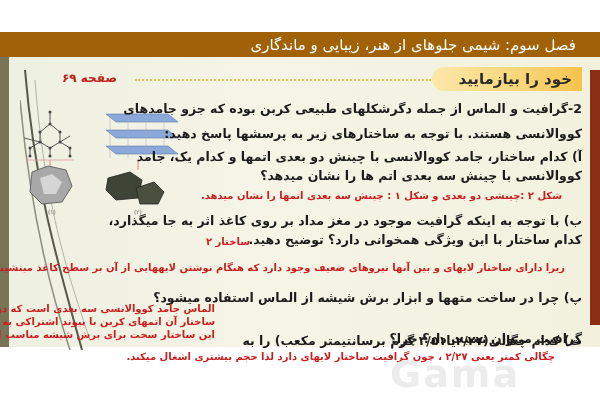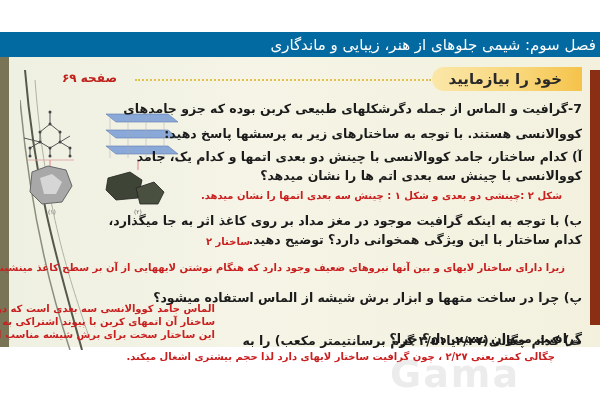--- a/index.html
+++ b/index.html
@@ -4,23 +4,23 @@
   <style>
     * { box-sizing: border-box; margin: 0; padding: 0; }
     html, body { width: 600px; height: 400px; overflow: hidden; background: #ffffff; }
     body { position: relative; font-family: "DejaVu Sans", sans-serif; }
 
     .slide {
       position: absolute; left: 0; top: 0; width: 600px; height: 400px; background: #ffffff;
     }
     .header-bar {
       position: absolute; left: 0; top: 32px; width: 600px; height: 25px;
-      background: #0369a1;
+      background: #a16207;
       display: flex; align-items: center; justify-content: flex-end;
-      padding-right: 4px;
+      padding-right: 24px;
     }
     .header-title {
       color: #ffffff; font-size: 15px; direction: rtl; white-space: nowrap;
     }
     .left-strip {
       position: absolute; left: 0; top: 57px; width: 9px; height: 290px; background: #7a7456;
     }
     .content-bg {
       position: absolute; left: 9px; top: 57px; width: 591px; height: 290px;
       background: linear-gradient(90deg, #eef0e2 0%, #f5f4e6 40%, #f3f1de 100%);
@@ -28,21 +28,21 @@
     .right-strip {
       position: absolute; left: 590px; top: 70px; width: 10px; height: 255px; background: #8a2e14;
     }
     .deco-lines {
       position: absolute; left: 20px; top: 70px; width: 70px; height: 280px;
     }
     .tab-box {
       position: absolute; left: 432px; top: 67px; width: 150px; height: 24px;
       background: linear-gradient(90deg, #fbe7a9 0%, #f8d679 60%, #f5c34b 100%);
       border-radius: 12px 0 0 12px;
-      display: flex; align-items: center; justify-content: flex-end; padding-right: 20px;
+      display: flex; align-items: center; justify-content: flex-end; padding-right: 10px;
     }
     .tab-title {
       font-weight: bold; font-size: 15px; color: #2a2a2a; direction: rtl; white-space: nowrap;
     }
     .tab-dot {
       position: absolute; left: 433px; top: 75px; width: 8px; height: 8px;
       border-radius: 50%; border: 2px solid #f0b42a; background: #fff;
     }
     .dotted-line {
       position: absolute; left: 135px; top: 79px; width: 296px; height: 0;
@@ -153,21 +153,21 @@
       <line x1="120" y1="52" x2="120" y2="62" stroke="#e08080" stroke-width="1"></line>
 
       <path d="M90 70 L112 64 L124 72 L120 90 L98 92 L88 82 Z" fill="#3f4536" stroke="#222" stroke-width="0.8"></path>
       <path d="M118 80 L136 74 L146 84 L140 96 L122 96 Z" fill="#4a5040" stroke="#222" stroke-width="0.8"></path>
     </svg>
     <span class="img-caption" style="left:30px; top:100px;">(۱)</span>
     <span class="img-caption" style="left:116px; top:100px;">(۲)</span>
   </div>
 
   <div class="line" style="top:101px;">
-    <span>7-گرافیت و الماس از جمله </span><span class="u">دگرشکلهای طبیعی کربن بوده که جزو جامدهای</span>
+    <span>2-گرافیت و الماس از جمله </span><span class="u">دگرشکلهای طبیعی کربن بوده که جزو جامدهای</span>
   </div>
   <div class="line" style="top:149px;">آ) کدام ساختار، جامد کووالانسی با چینش دو بعدی اتمها و کدام یک، جامد</div>
 
   <div class="line" style="top:126px;">
     <span class="u">کووالانسی هستند</span><span>. با توجه به ساختارهای زیر به پرسشها پاسخ دهید:</span>
   </div>
   <div class="line" style="top:168px;">کووالانسی با چینش سه بعدی اتم ها را نشان میدهد؟</div>
   <div class="ans" style="right:38px; top:190px;">شکل ۲ :چینشی دو بعدی و شکل ۱ : چینش سه بعدی اتمها را نشان میدهد.</div>
 
   <div class="line" style="top:232px;">کدام ساختار با این ویژگی همخوانی دارد؟ توضیح دهید.</div>

